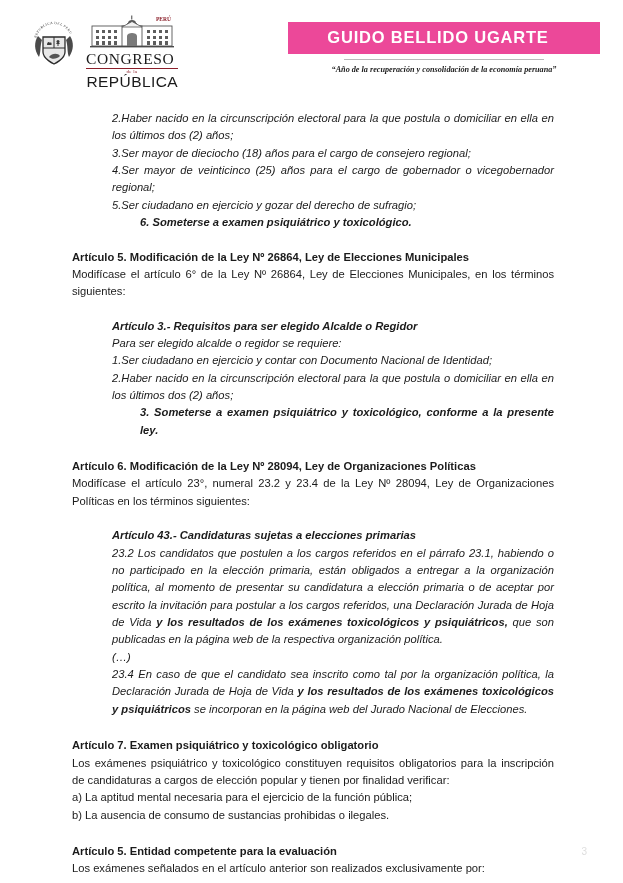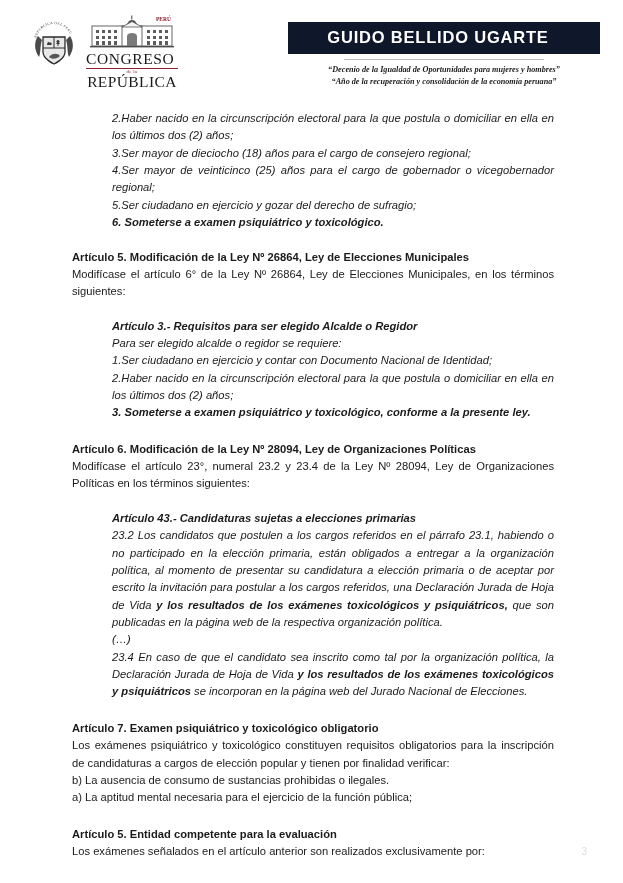--- a/index.html
+++ b/index.html
@@ -64,36 +64,36 @@
   .congress-dela {
     font-family: "Liberation Serif", serif;
     font-size: 5px;
     text-align: center;
     color: #8b1f2a;
     line-height: 1;
     margin: 0;
     letter-spacing: .3px;
   }
   .congress-word2 {
-    font-family: Liberation Serif, serif;
+    font-family: Liberation Sans, sans-serif;
     font-size: 15.5px;
     letter-spacing: 0.4px;
-    text-align: center;
+    text-align: right;
     color: #1a1a1a;
     line-height: 1.0;
   }
 
   .name-block {
     position: absolute;
     left: 288px;
     top: 22px;
     width: 312px;
   }
   .name-banner {
-    background: #0f172a;
+    background: #ec4899;
     color: #ffffff;
     text-align: center;
     font-size: 16.5px;
     font-weight: bold;
     letter-spacing: 0.8px;
     padding: 7px 12px 8px 0;
     line-height: 1;
   }
   .banner-rule {
     width: 200px;
@@ -126,21 +126,21 @@
     margin: 0;
   }
   .heading {
     font-size: 11.2px;
     font-weight: bold;
     line-height: 1.55;
     margin: 0;
   }
   .ital { font-style: italic; }
   .bold { font-weight: bold; }
-  .bi { font-style: italic; font-weight: bold; }
+  .bi { font-style: italic; font-weight: bold; margin-left: 28px; }
   .indent {
     margin-left: 40px;
     width: 442px;
   }
   .gap-md { height: 17px; }
   .gap-lg { height: 19px; }
 
   .page-number {
     position: absolute;
     right: 36px;
@@ -229,21 +229,20 @@
         <div class="congress-word">CONGRESO</div>
         <div class="congress-rule"></div>
         <div class="congress-dela">de la</div>
         <div class="congress-word2">REPÚBLICA</div>
       </div>
     </div>
 
     <div class="name-block">
       <div class="name-banner">GUIDO BELLIDO UGARTE</div>
       <div class="banner-rule"></div>
-      <div class="motto">“Decenio de la Igualdad de Oportunidades para mujeres y hombres”</div>
       <div class="motto">“Año de la recuperación y consolidación de la economía peruana”</div>
     </div>
   </div>
 
   <div class="content">
 
     <div class="indent">
       <p class="p ital">2.Haber nacido en la circunscripción electoral para la que postula o domiciliar en ella en los últimos dos (2) años;</p>
       <p class="p ital">3.Ser mayor de dieciocho (18) años para el cargo de consejero regional;</p>
       <p class="p ital">4.Ser mayor de veinticinco (25) años para el cargo de gobernador o vicegobernador regional;</p>
@@ -277,22 +276,22 @@
       <p class="heading ital">Artículo 43.- Candidaturas sujetas a elecciones primarias</p>
       <p class="p ital"><span>23.2 Los candidatos que postulen a los cargos referidos en el párrafo 23.1, habiendo o no participado en la elección primaria, están obligados a entregar a la organización política, al momento de presentar su candidatura a elección primaria o de aceptar por escrito la invitación para postular a los cargos referidos, una Declaración Jurada de Hoja de Vida </span><span class="bold">y los resultados de los exámenes toxicológicos y psiquiátricos,</span><span> que son publicadas en la página web de la respectiva organización política.</span></p>
       <p class="p ital">(…)</p>
       <p class="p ital"><span>23.4 En caso de que el candidato sea inscrito como tal por la organización política, la Declaración Jurada de Hoja de Vida </span><span class="bold">y los resultados de los exámenes toxicológicos y psiquiátricos</span><span> se incorporan en la página web del Jurado Nacional de Elecciones.</span></p>
     </div>
 
     <div class="gap-lg"></div>
 
     <p class="heading">Artículo 7. Examen psiquiátrico y toxicológico obligatorio</p>
     <p class="p">Los exámenes psiquiátrico y toxicológico constituyen requisitos obligatorios para la inscripción de candidaturas a cargos de elección popular y tienen por finalidad verificar:</p>
+    <p class="p">a) La aptitud mental necesaria para el ejercicio de la función pública;</p>
     <p class="p">b) La ausencia de consumo de sustancias prohibidas o ilegales.</p>
-    <p class="p">a) La aptitud mental necesaria para el ejercicio de la función pública;</p>
 
     <div class="gap-lg"></div>
 
     <p class="heading">Artículo 5. Entidad competente para la evaluación</p>
     <p class="p">Los exámenes señalados en el artículo anterior son realizados exclusivamente por:</p>
   </div>
 
   <div class="page-number">3</div>
 </div>
 

